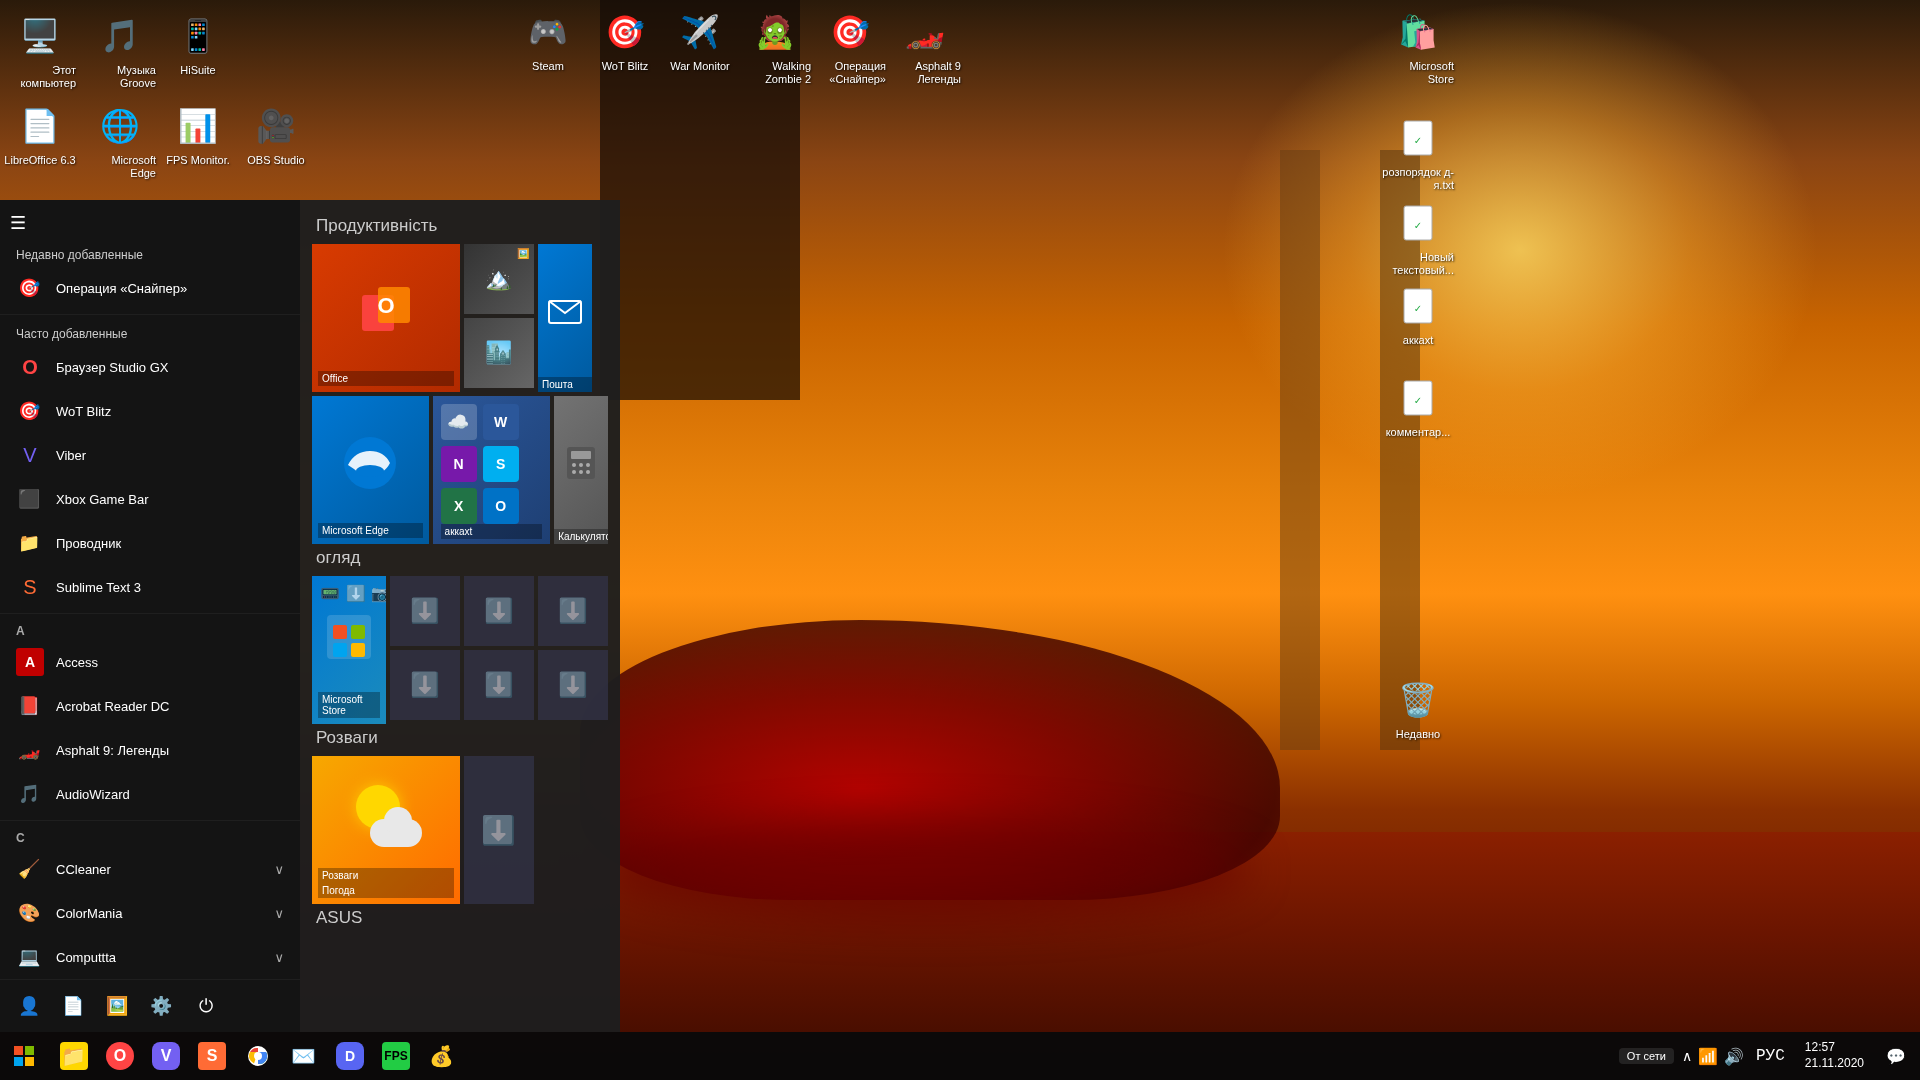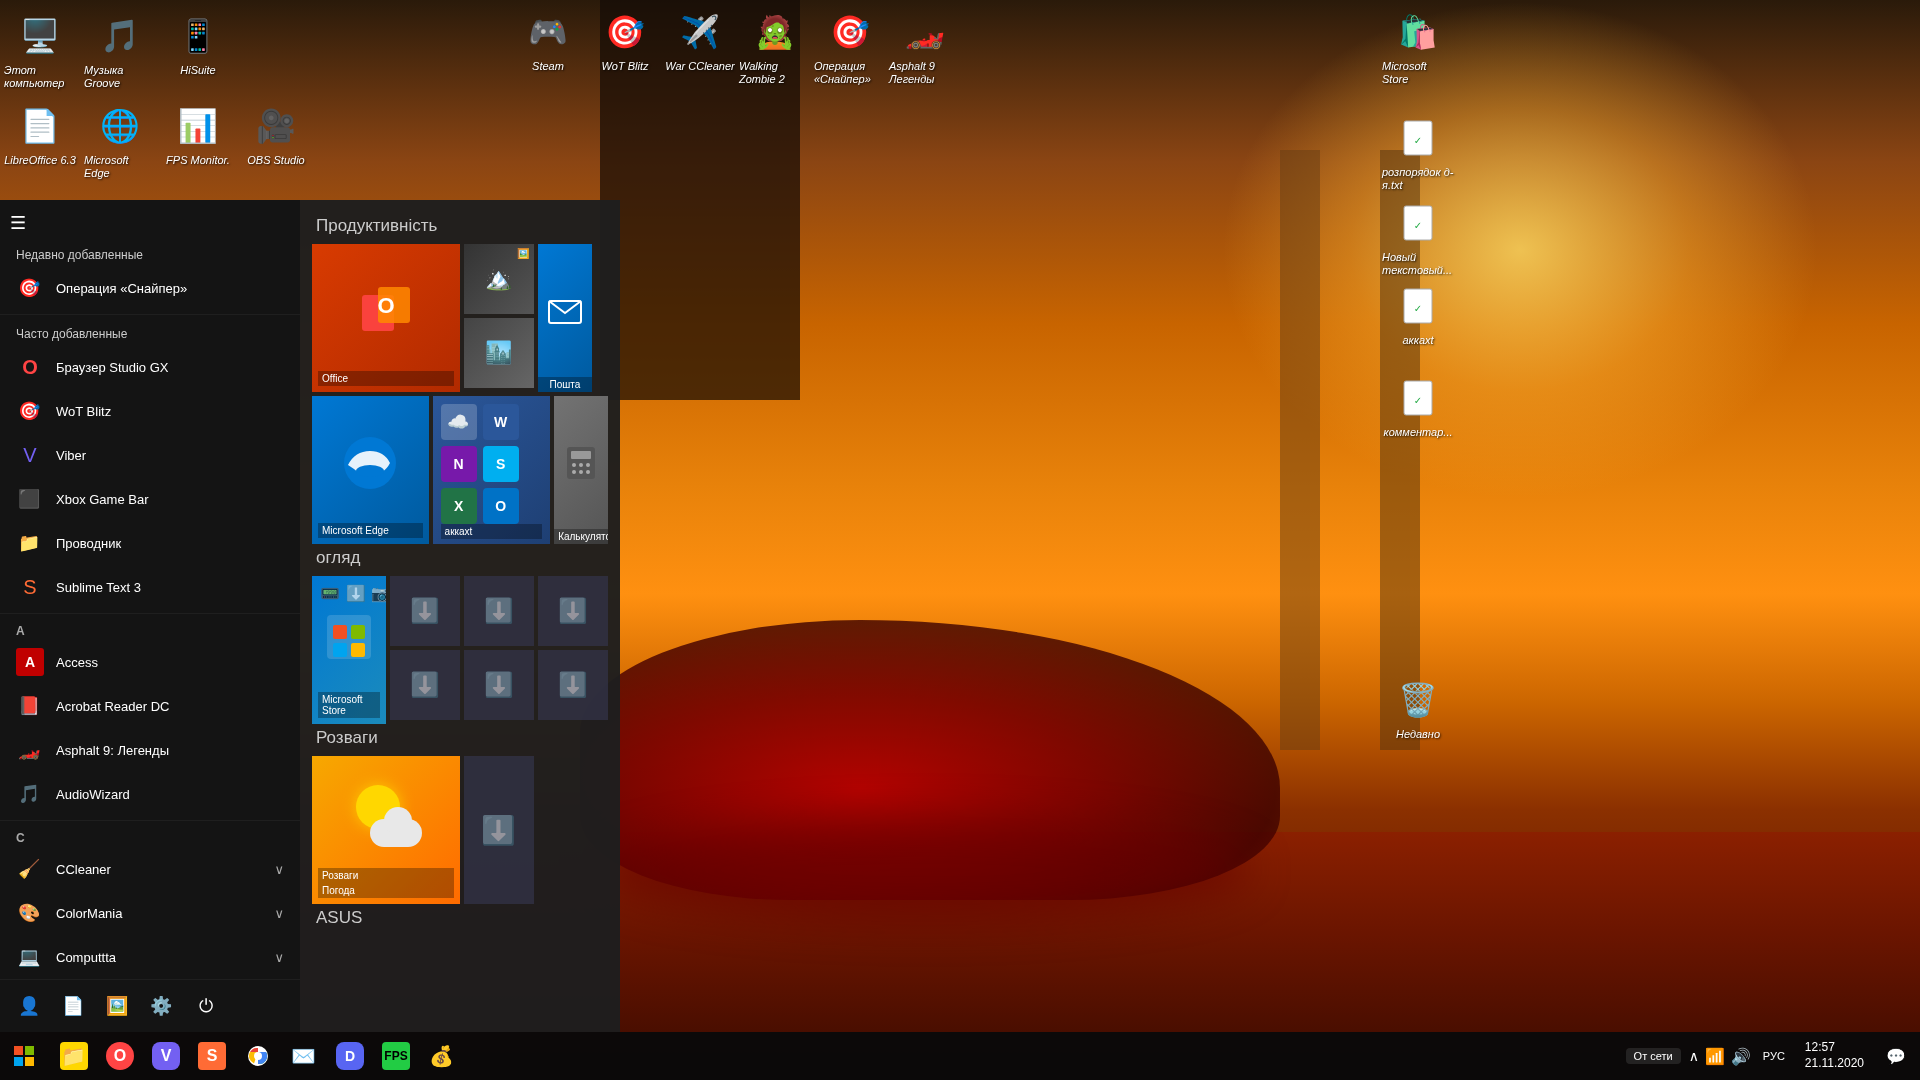--- a/index.html
+++ b/index.html
@@ -114,22 +114,23 @@
     .taskbar-clock {
       color: #fff;
       font-size: 12px;
       text-align: left;
       line-height: 1.3;
       padding: 0 8px;
     }
 
     .taskbar-lang {
       color: #fff;
-      font-size: 11px;
+      font-size: 16px;
       padding: 0 4px;
+      font-family: Liberation Mono, monospace;
     }
 
     .taskbar-notif {
       width: 32px;
       height: 48px;
       display: flex;
       align-items: center;
       justify-content: center;
       color: #fff;
       font-size: 16px;
@@ -161,26 +162,25 @@
       display: flex;
       align-items: center;
       justify-content: center;
       font-size: 32px;
       margin-bottom: 4px;
     }
 
     .desktop-icon-label {
       color: #fff;
       font-size: 11px;
-      text-align: left;
+      text-align: right;
       text-shadow: 1px 1px 2px rgba(0,0,0,0.8);
       line-height: 1.2;
       word-wrap: break-word;
       max-width: 76px;
-      font-style: italic;
     }
 
     
     .start-menu {
       position: absolute;
       bottom: 48px;
       left: 0;
       width: 620px;
       height: 832px;
       background: rgba(30,30,30,0.97);
@@ -395,21 +395,21 @@
     <div class="desktop-icon-label">Steam</div>
   </div>
 
   <div class="desktop-icon" style="top:4px;left:585px;">
     <div class="desktop-icon-img">🎯</div>
     <div class="desktop-icon-label">WoT Blitz</div>
   </div>
 
   <div class="desktop-icon" style="top:4px;left:660px;">
     <div class="desktop-icon-img">✈️</div>
-    <div class="desktop-icon-label">War CCleaner</div>
+    <div class="desktop-icon-label">War Monitor</div>
   </div>
 
   <div class="desktop-icon" style="top:4px;left:735px;">
     <div class="desktop-icon-img">🧟</div>
     <div class="desktop-icon-label">Walking Zombie 2</div>
   </div>
 
   <div class="desktop-icon" style="top:4px;left:810px;">
     <div class="desktop-icon-img">🎯</div>
     <div class="desktop-icon-label">Операция «Снайпер»</div>
@@ -633,21 +633,21 @@
       <div style="display:flex;flex-direction:column;gap:4px;">
         <div class="tile tile-sm" style="width:70px;height:70px;background:linear-gradient(135deg,#333,#555);">
           <div style="flex:1;display:flex;align-items:center;justify-content:center;font-size:22px;">🏔️</div>
           <div style="position:absolute;top:4px;right:4px;font-size:10px;color:#aaa;">🖼️</div>
         </div>
         <div class="tile tile-sm" style="width:70px;height:70px;background:linear-gradient(135deg,#444,#666);">
           <div style="flex:1;display:flex;align-items:center;justify-content:center;font-size:22px;">🏙️</div>
         </div>
       </div>
 
-      <div class="tile tile-sm tile-mail" style="width:54px;height:148px;display:flex;flex-direction:column;justify-content:flex-end;text-align:center;">
+      <div class="tile tile-sm tile-mail" style="width:54px;height:148px;display:flex;flex-direction:column;justify-content:flex-end;">
         <div style="flex:1;display:flex;align-items:center;justify-content:center;">
           <svg width="40" height="40" viewBox="0 0 40 40">
             <rect x="4" y="10" width="32" height="22" rx="2" fill="none" stroke="white" stroke-width="2"></rect>
             <polyline points="4,10 20,22 36,10" fill="none" stroke="white" stroke-width="2"></polyline>
           </svg>
         </div>
         <div class="tile-label">Пошта</div>
       </div>
 
     </div>

